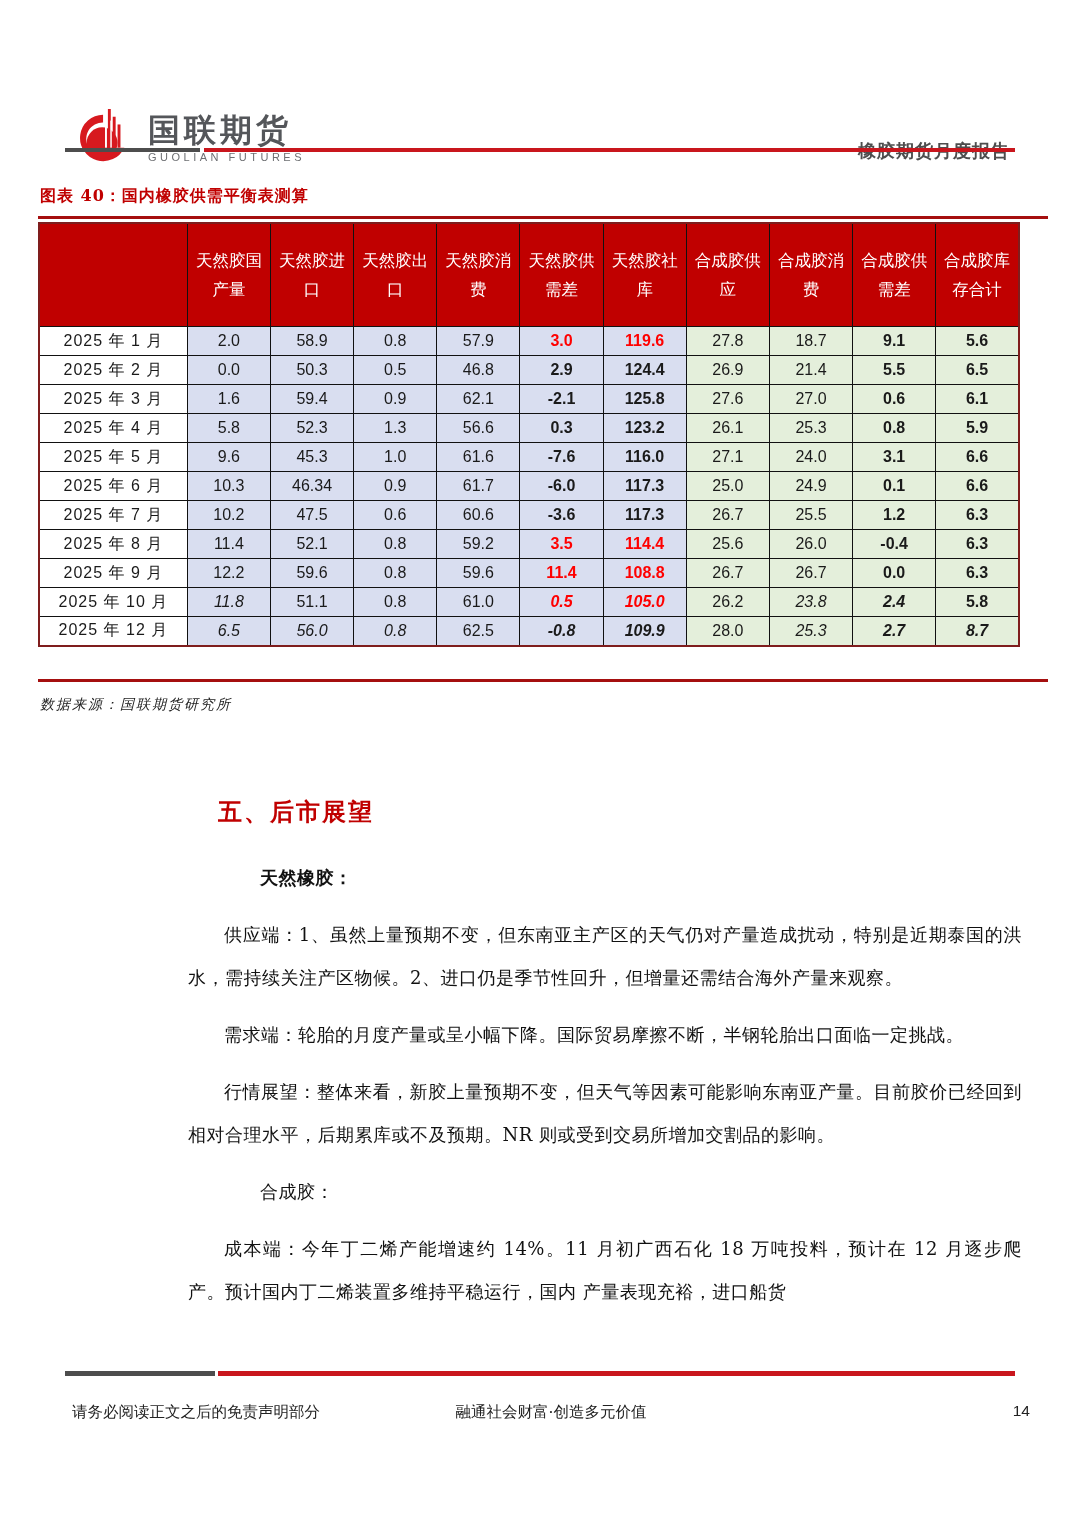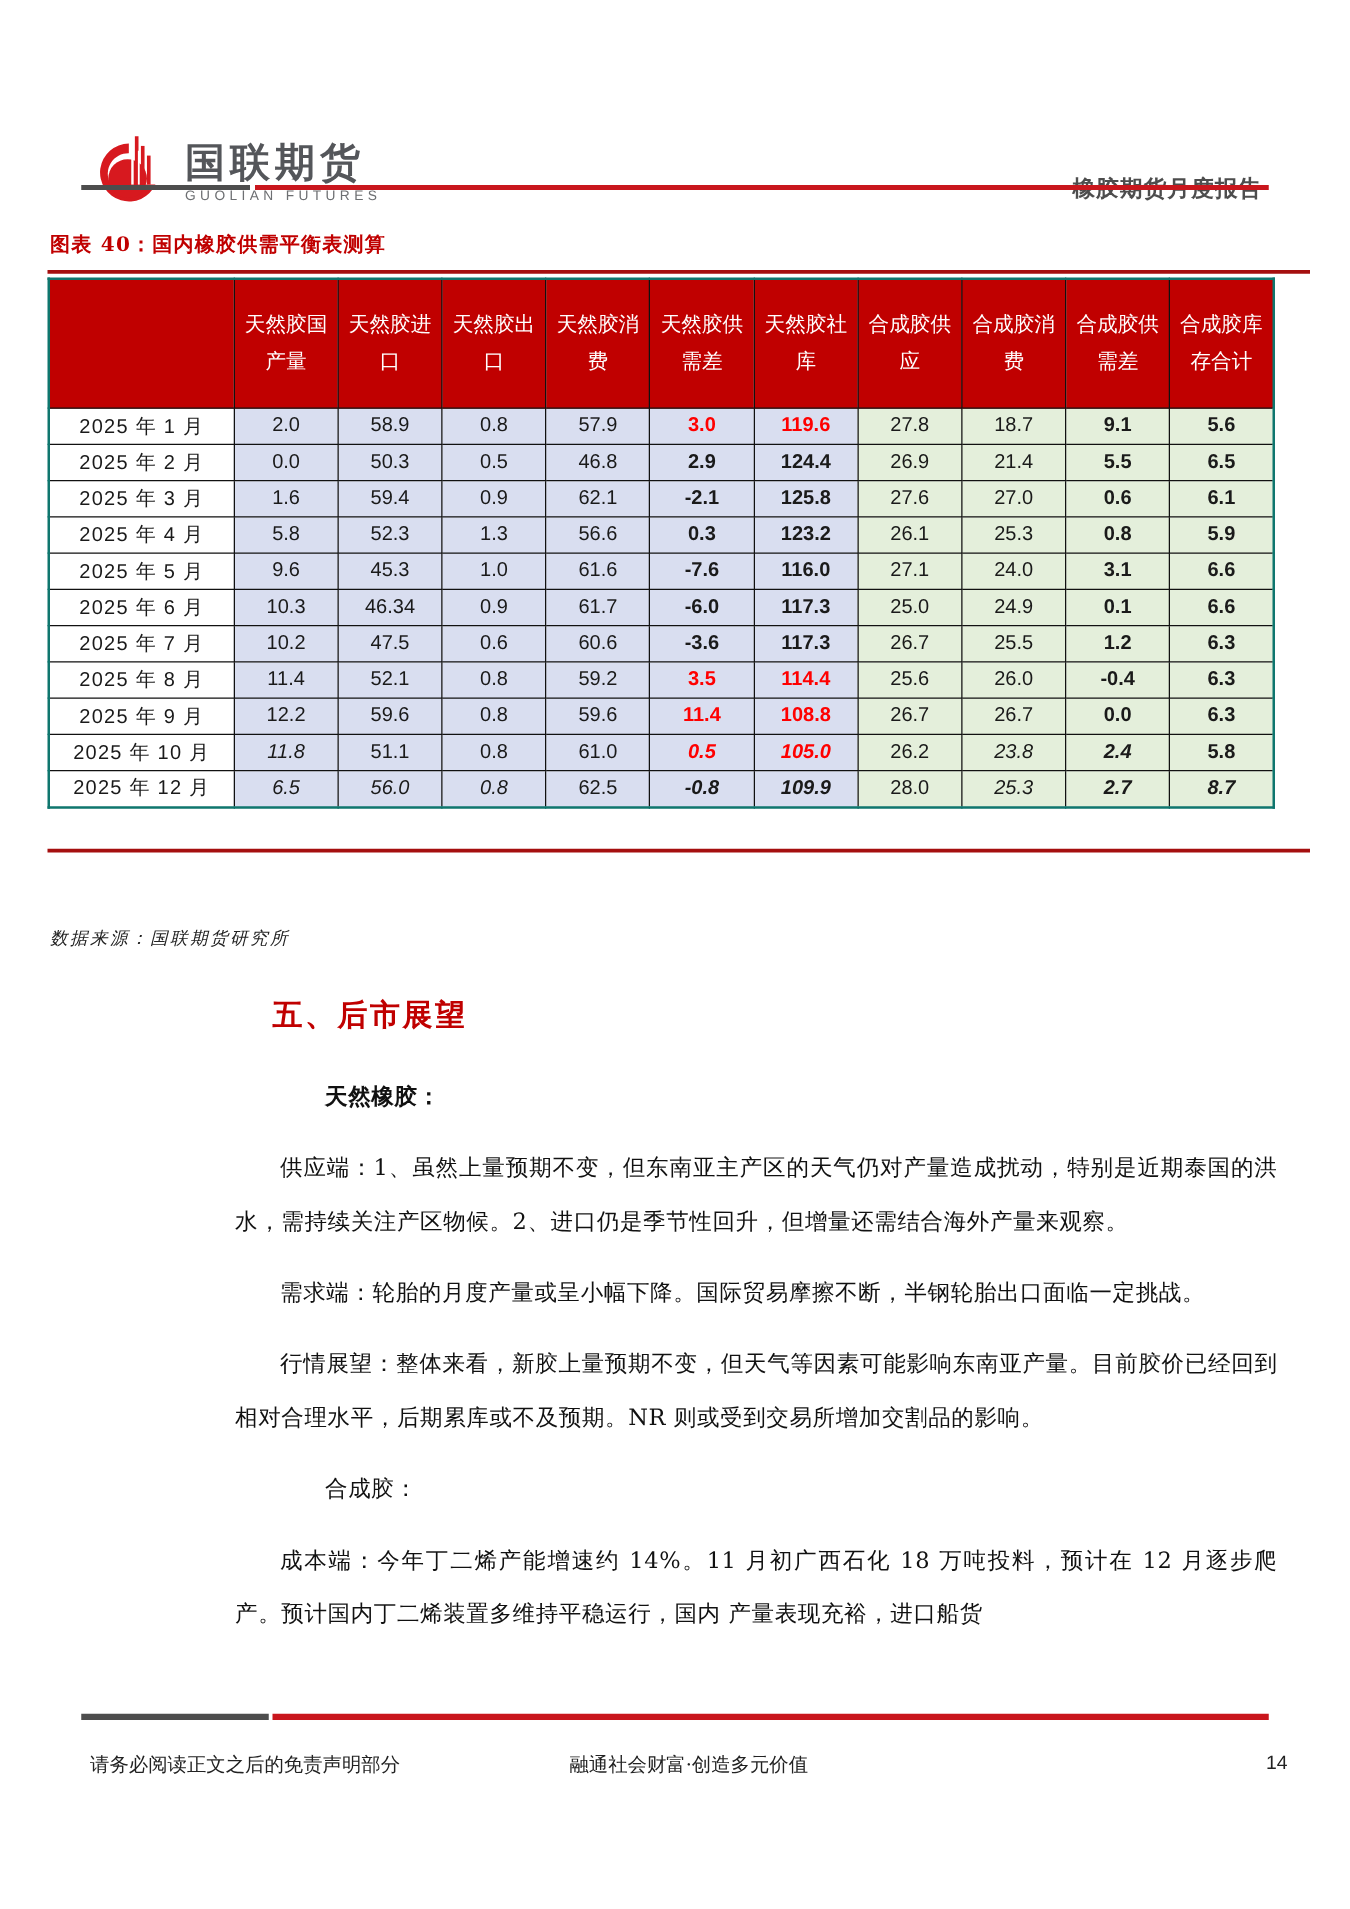--- a/index.html
+++ b/index.html
@@ -32,39 +32,39 @@
   table.balance{
     position:absolute;top:222px;left:38px;
     width:982px;border-collapse:collapse;table-layout:fixed;
     font-family:"Liberation Sans",sans-serif;font-size:16px;
   }
   table.balance col.c-month{width:148px;}
   table.balance col.c-num{width:83px;}
   table.balance th,table.balance td{
     border:1px solid #111;text-align:center;vertical-align:middle;padding:0 2px;
   }
-  table.balance{border:2px solid #0f766e;}
+  table.balance{border:2px solid #7f1d1d;}
   table.balance thead th{
     background:#c00000;color:#ffffff;font-weight:400;
     height:102px;line-height:1.75;font-size:16.5px;
   }
   table.balance tbody tr{height:29px;padding-left:43px;}
   table.balance tbody th{background:#ffffff;font-weight:400;letter-spacing:1px;}
   
   table.balance tbody td:nth-child(n+2):nth-child(-n+7){background:#d9def0;}
   table.balance tbody td:nth-child(n+8){background:#e4efdb;}
   
   table.balance tbody td:nth-child(6),
   table.balance tbody td:nth-child(7),
   table.balance tbody td:nth-child(10),
   table.balance tbody td:nth-child(11){font-weight:700;}
   table.balance td.red{color:#ff0000;}
   table.balance td.it{font-style:italic;}
 
-  .source{position:absolute;top:696px;left:40px;font-size:14px;font-style:italic;color:#222;letter-spacing:2px;margin-top:46px;}
+  .source{position:absolute;top:696px;left:40px;font-size:14px;font-style:italic;color:#222;letter-spacing:2px;}
 
   
   .section-title{position:absolute;top:796px;left:218px;font-size:24px;font-weight:700;color:#c00000;letter-spacing:2px;}
   .prose{position:absolute;top:856px;left:188px;width:834px;}
   .prose p{
     margin:0 0 14px 0;font-size:18px;line-height:43px;
     text-align:justify;text-indent:2em;letter-spacing:0.5px;color:#111;
   }
   .prose p.sub{font-weight:700;text-indent:4em;}
   .prose p.sub2{font-weight:400;text-indent:4em;}

